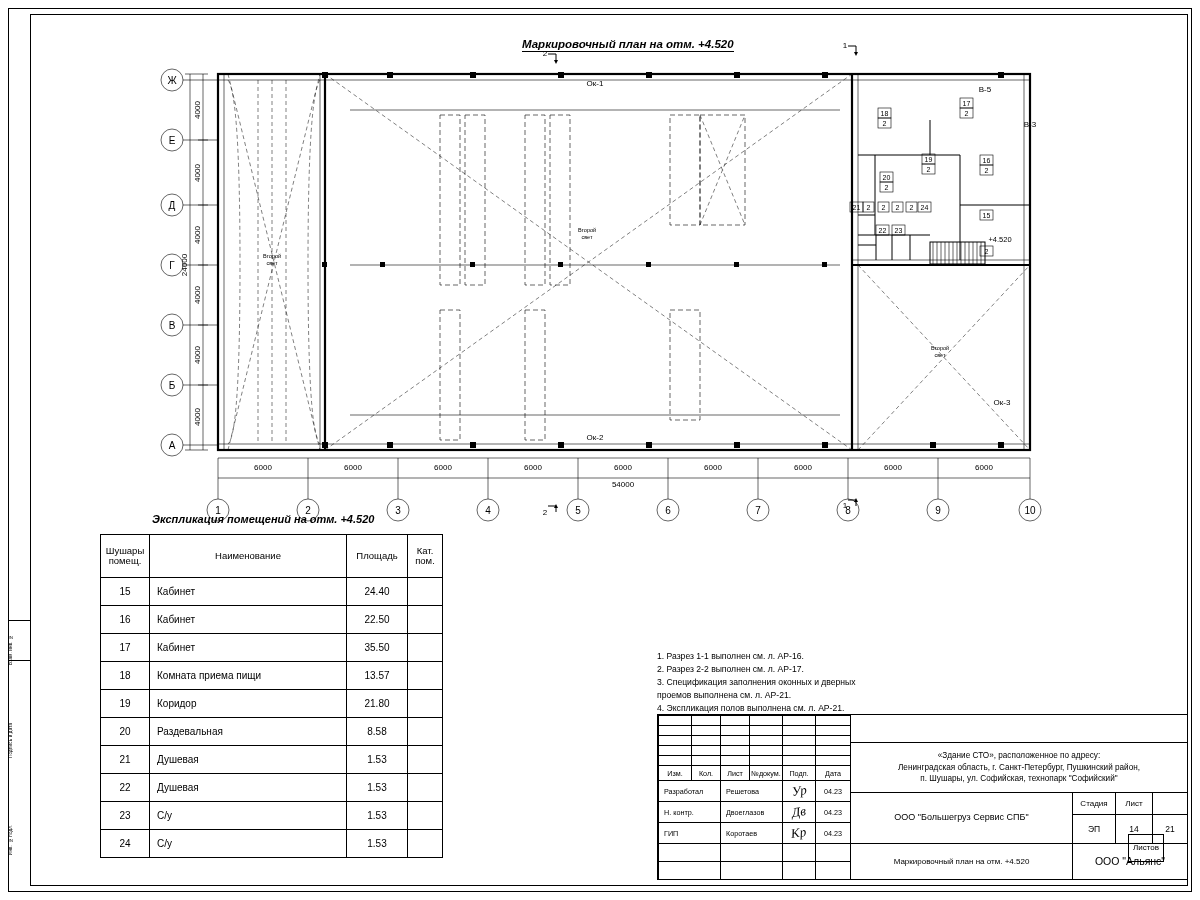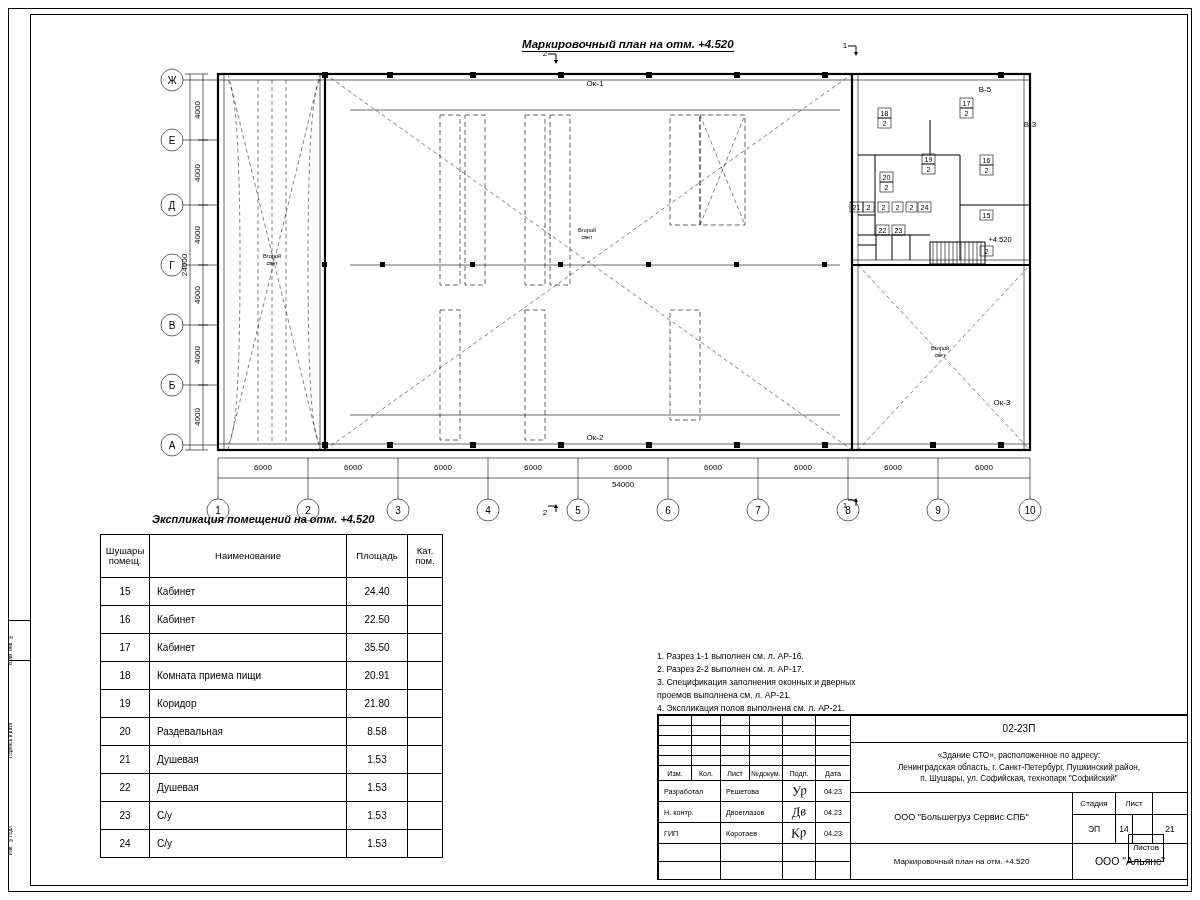--- a/index.html
+++ b/index.html
@@ -550,21 +550,21 @@
         </tr>
       <tr>
           <td>17</td>
           <td class="name">Кабинет</td>
           <td>35.50</td>
           <td></td>
         </tr>
       <tr>
           <td>18</td>
           <td class="name">Комната приема пищи</td>
-          <td>20.91</td>
+          <td>13.57</td>
           <td></td>
         </tr>
       <tr>
           <td>19</td>
           <td class="name">Коридор</td>
           <td>21.80</td>
           <td></td>
         </tr>
       <tr>
           <td>20</td>
@@ -674,35 +674,34 @@
 
     <div class="cell" style="left:0;top:128px;width:63px;height:19px;"></div>
     <div class="cell" style="left:62px;top:128px;width:63px;height:19px;"></div>
     <div class="cell" style="left:124px;top:128px;width:34px;height:19px;"></div>
     <div class="cell" style="left:157px;top:128px;width:36px;height:19px;"></div>
     <div class="cell" style="left:0;top:146px;width:63px;height:19px;"></div>
     <div class="cell" style="left:62px;top:146px;width:63px;height:19px;"></div>
     <div class="cell" style="left:124px;top:146px;width:34px;height:19px;"></div>
     <div class="cell" style="left:157px;top:146px;width:36px;height:19px;"></div>
 
-    <div class="cell code" style="left:192px;top:0;width:338px;height:28px;">02-23П</div>
 
     <div class="cell addr" style="left:192px;top:27px;width:338px;height:51px; flex-direction:column;justify-content:center;">
       <div>«Здание СТО», расположенное по адресу:</div>
       <div>Ленинградская область, г. Санкт-Петербург, Пушкинский район,</div>
       <div>п. Шушары, ул. Софийская, технопарк "Софийский"</div>
     </div>
 
     <div class="cell org" style="left:192px;top:77px;width:223px;height:52px;">ООО "Большегруз Сервис СПБ"</div>
 
     <div class="cell small" style="left:414px;top:77px;width:44px;height:23px;">Стадия</div>
     <div class="cell small" style="left:457px;top:77px;width:38px;height:23px;">Лист</div>
     <div class="cell small" style="left:470px;top:77px;width:36px;height:28px;margin-top:42px;">Листов</div>
 
     <div class="cell" style="left:414px;top:99px;width:44px;height:30px;">ЭП</div>
-    <div class="cell" style="left:457px;top:99px;width:18px;height:30px;">14</div>
+    <div class="cell" style="left:457px;top:99px;width:38px;height:30px;">14</div>
     <div class="cell" style="left:494px;top:99px;width:36px;height:30px;">21</div>
 
     <div class="cell small" style="left:192px;top:128px;width:223px;height:37px;">Маркировочный план на отм. +4.520</div>
     <div class="cell orgbig" style="left:414px;top:128px;width:116px;height:37px;">ООО "Альянс"</div>
   </div>
 
 </div>
 
 </body></html>

